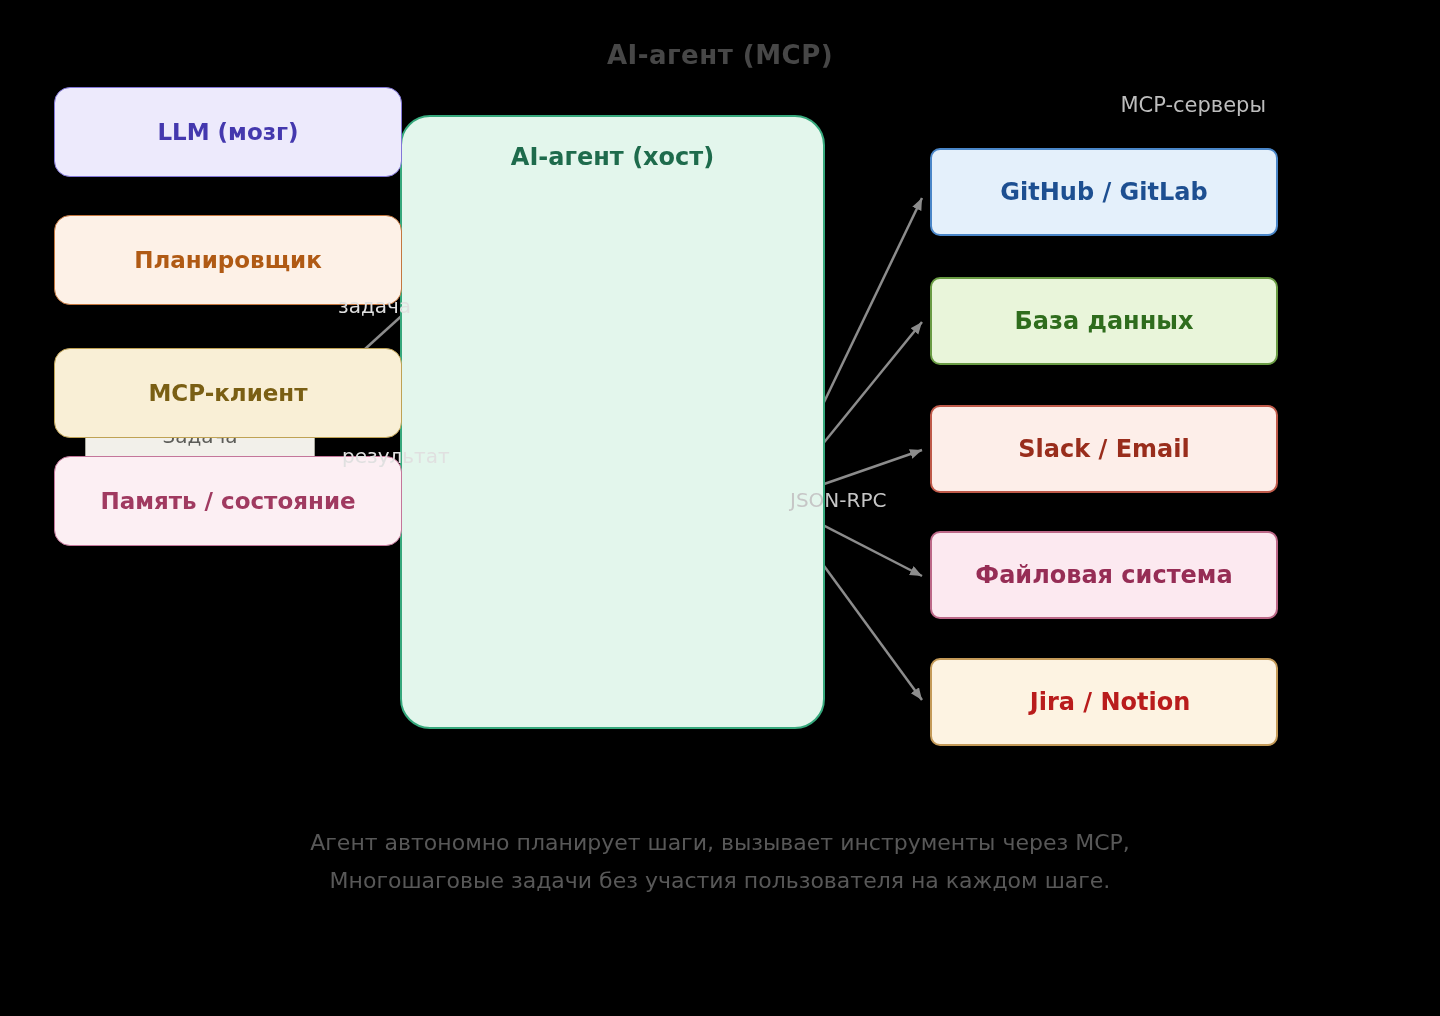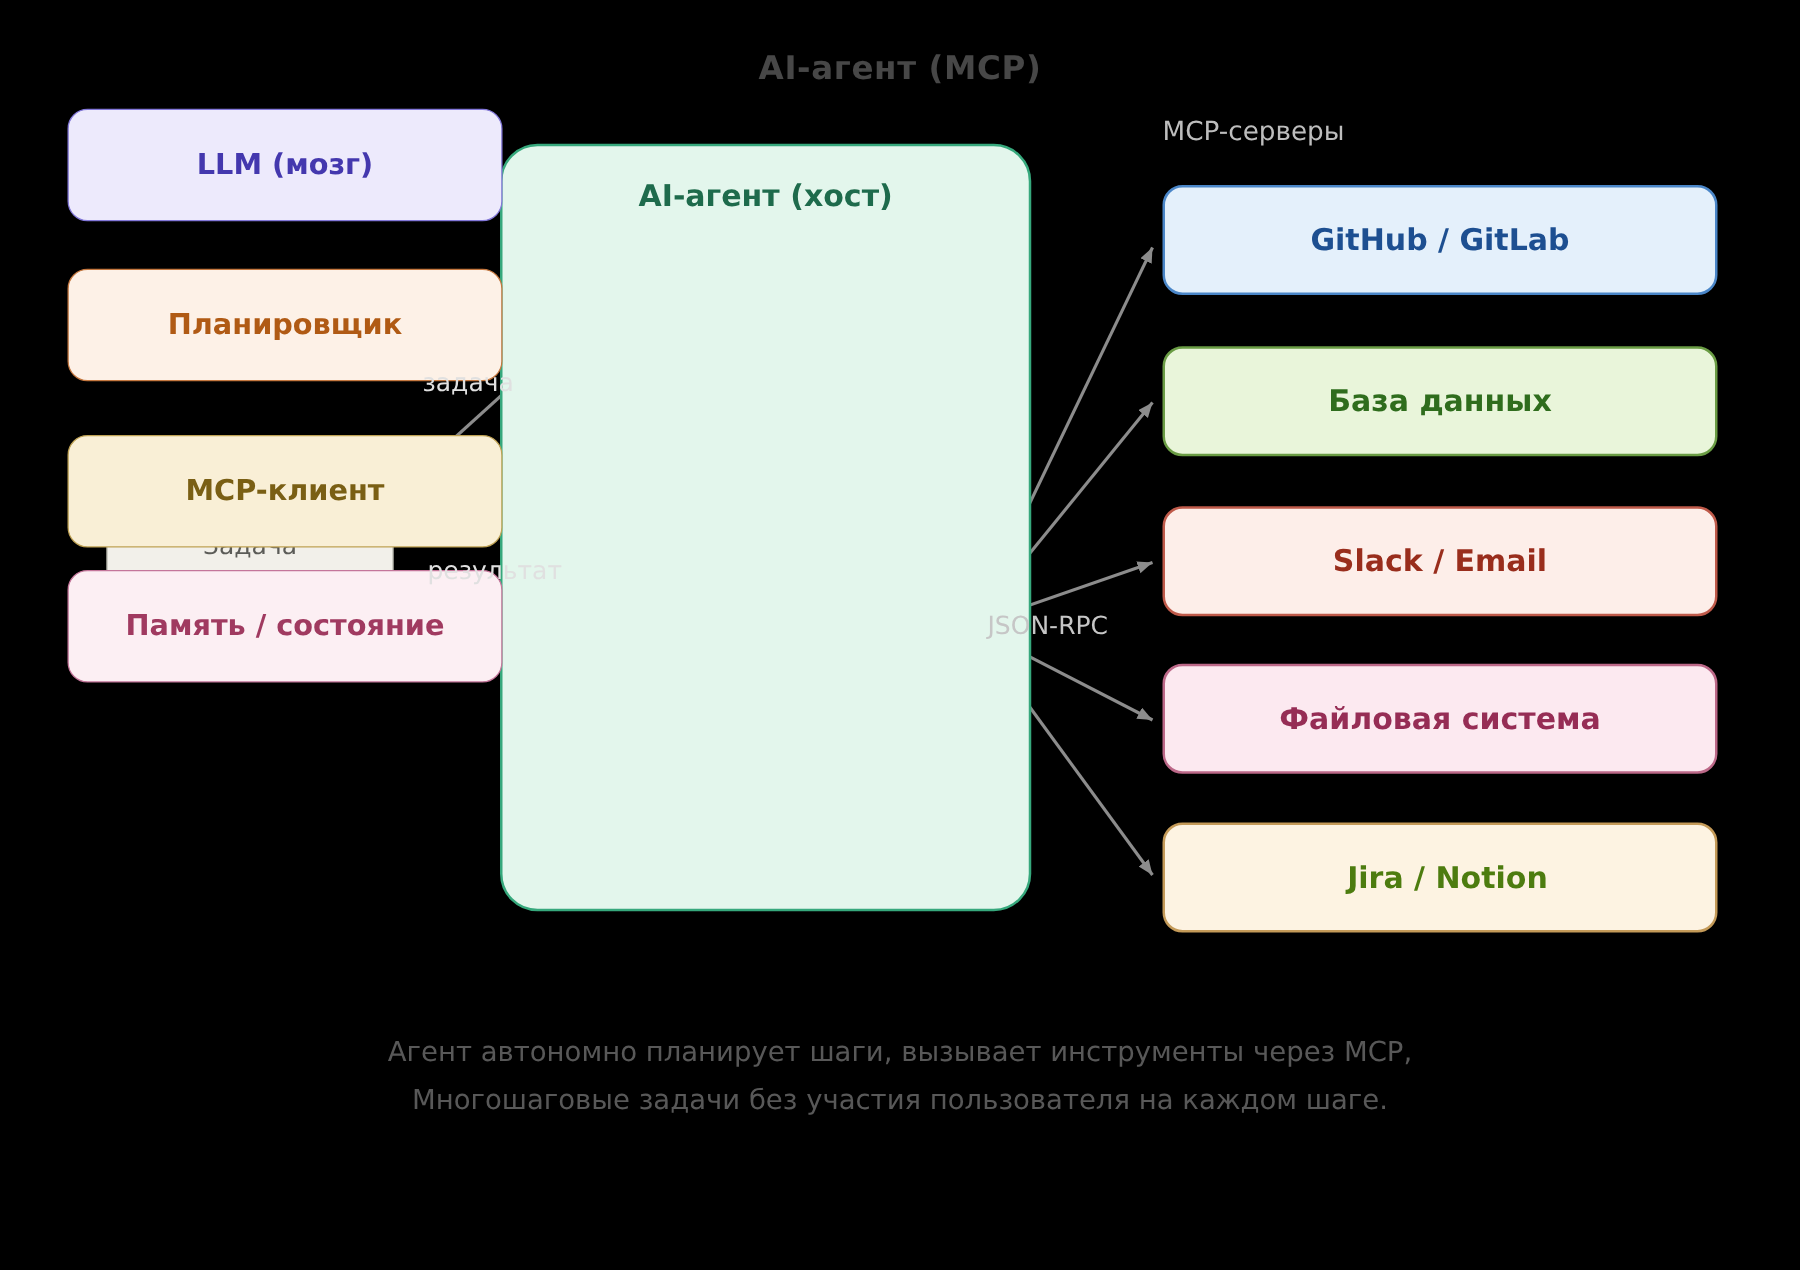--- a/index.html
+++ b/index.html
@@ -16,22 +16,22 @@
     position: absolute;
     left: 0; right: 0; top: 40px;
     text-align: center;
     font-size: 26px;
     font-weight: bold;
     color: #474747;
     letter-spacing: 0.5px;
   }
   .servers-label {
     position: absolute;
-    left: 930px; top: 93px; width: 380px;
-    text-align: left;
+    left: 886px; top: 93px; width: 380px;
+    text-align: right;
     font-size: 21px;
     color: #bdbdbd;
   }
   .node {
     position: absolute;
     display: flex;
     flex-direction: column;
     align-items: center;
     justify-content: center;
     border: 2px solid #6d28d9;
@@ -62,23 +62,24 @@
     left: 54px; width: 348px; height: 90px;
     border-width: 1.5px;
     font-size: 23px;
     font-weight: bold;
   }
   .comp-0 { top: 87px; }
   .comp-1 { top: 215px; }
   .comp-2 { top: 348px; }
   .comp-3 { top: 456px; }
   .server {
-    left: 930px; width: 444px; height: 88px;
+    left: 930px; width: 348px; height: 88px;
     font-size: 24px;
     font-weight: bold;
+    border-radius: 10px;
   }
   .srv-0 { top: 148px; }
   .srv-1 { top: 277px; }
   .srv-2 { top: 405px; }
   .srv-3 { top: 531px; }
   .srv-4 { top: 658px; }
   .edge-label {
     position: absolute;
     font-size: 20px;
     color: #e0e0e0;
@@ -150,21 +151,21 @@
   </div>
   <div class="node server srv-1" style="background: rgb(233, 245, 218); border-color: rgb(106, 156, 68); color: rgb(47, 109, 29);">
     <span>База данных</span>
   </div>
   <div class="node server srv-2" style="background: rgb(253, 238, 233); border-color: rgb(191, 90, 74); color: rgb(153, 45, 28);">
     <span>Slack / Email</span>
   </div>
   <div class="node server srv-3" style="background: rgb(252, 233, 240); border-color: rgb(188, 104, 136); color: rgb(150, 45, 85); justify-content: center;">
     <span>Файловая система</span>
   </div>
-  <div class="node server srv-4" style="background: rgb(253, 243, 226); border-color: rgb(196, 154, 88); color: #4d7c0f; padding-left: 12px;">
+  <div class="node server srv-4" style="background: rgb(253, 243, 226); border-color: rgb(196, 154, 88); color: #b91c1c; padding-left: 12px;">
     <span>Jira / Notion</span>
   </div>
 
   <div class="edge-label label-task">задача</div>
   <div class="edge-label label-result">результат</div>
   <div class="edge-label label-protocol">JSON-RPC</div>
 
   <div class="caption">
     <div>Агент автономно планирует шаги, вызывает инструменты через MCP,</div>
     <div>Многошаговые задачи без участия пользователя на каждом шаге.</div>

